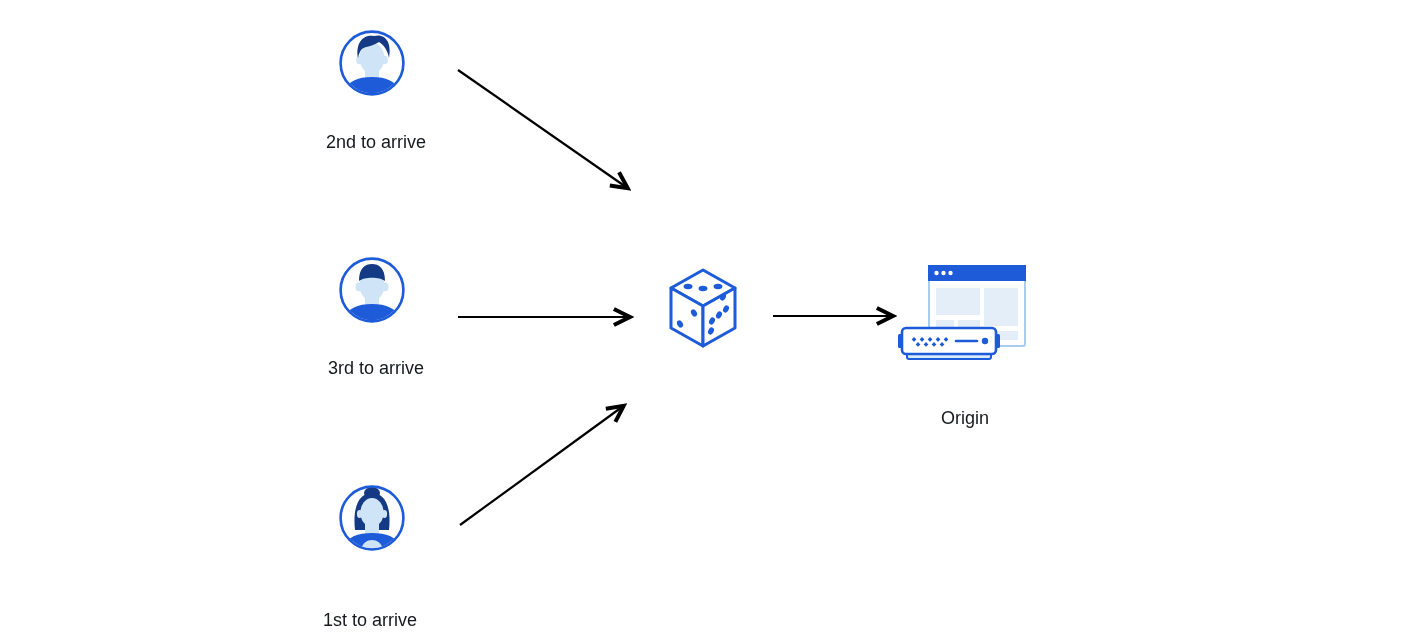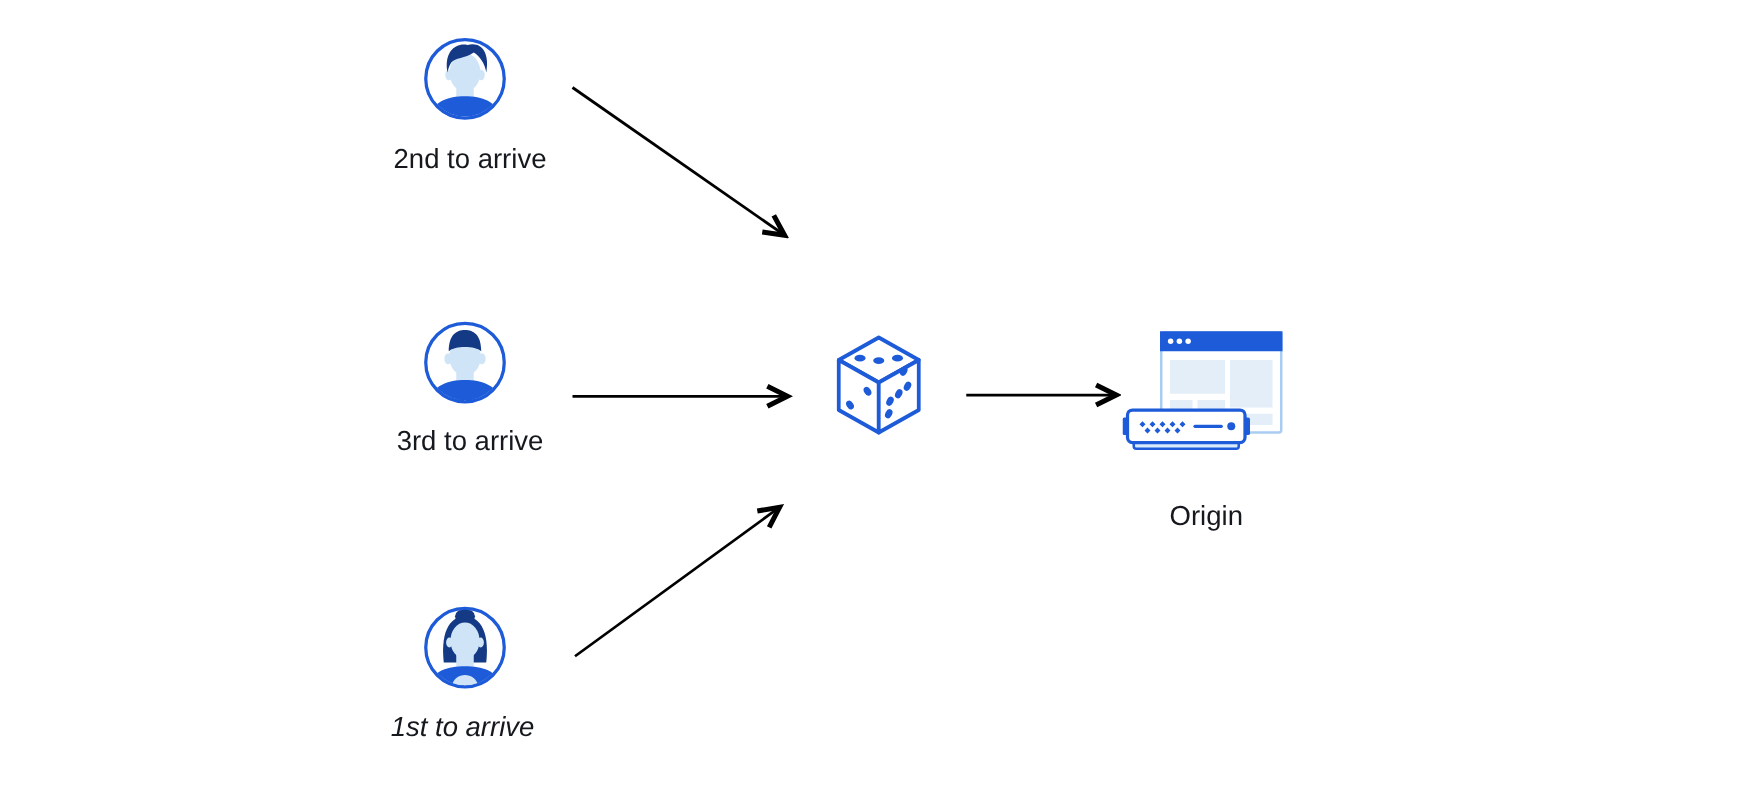--- a/index.html
+++ b/index.html
@@ -11,21 +11,21 @@
     --base-fill:#d9eafa;
     --arrow:#000000;
     --text:#15181d;
     --bg:#ffffff;
   }
   html,body{margin:0;padding:0;}
   body{background:var(--bg);font-family:"Liberation Sans", sans-serif;}
   .canvas{position:relative;width:1405px;height:633px;background:var(--bg);overflow:hidden;}
   .node{position:absolute;display:flex;flex-direction:column;align-items:center;}
   .node-label{position:absolute;transform:translateX(-50%);white-space:nowrap;
-    font-size:22px;color:var(--text);font-weight:400;}
+    font-size:18px;color:var(--text);font-weight:400;margin-top:18px;}
   .arrows{position:absolute;left:0;top:0;width:1405px;height:633px;pointer-events:none;}
   .icon-wrap{display:block;}
   
   .av-ring{fill:#fff;stroke:var(--primary);stroke-width:2.6;}
   .av-face{fill:var(--face);}
   .av-hair{fill:var(--navy);}
   .av-shirt{fill:var(--primary);}
   
   .dice-face{fill:#fff;stroke:var(--primary);stroke-width:3;stroke-linejoin:round;}
   .dice-pip{fill:var(--primary);}
@@ -111,21 +111,21 @@
         <path class="av-hair" d="M17 46 C14 18 24 9 34 9 C44 9 54 18 51 46 Z"></path>
         <rect class="av-face" x="27" y="36" width="14" height="16"></rect>
         <ellipse class="av-face" cx="21.5" cy="30" rx="2.6" ry="4"></ellipse>
         <ellipse class="av-face" cx="46.5" cy="30" rx="2.6" ry="4"></ellipse>
         <ellipse class="av-face" cx="34" cy="28.5" rx="11.6" ry="14.6"></ellipse>
         <path class="av-shirt" d="M3 68 C7 53 19 49 34 49 C49 49 61 53 65 68 Z"></path>
         <path class="av-face" d="M23 68 C23 52 45 52 45 68 Z"></path>
       </g>
     </svg>
   </div>
-  <div class="node-label" style="left:370px;top:569px;font-style:italic;">1st to arrive</div>
+  <div class="node-label" style="left:370px;top:592px;">1st to arrive</div>
 
   <div class="node" style="left:667px;top:267px;width:72px;">
     <svg class="icon-wrap" width="72" height="82" viewBox="0 0 72 82">
       <polygon class="dice-face" points="36,3 68,21 36,39 4,21"></polygon>
       <polygon class="dice-face" points="4,21 36,39 36,79 4,61"></polygon>
       <polygon class="dice-face" points="36,39 68,21 68,61 36,79"></polygon>
 
       <ellipse class="dice-pip" cx="21" cy="19.5" rx="4.4" ry="2.7"></ellipse>
       <ellipse class="dice-pip" cx="36" cy="21.5" rx="4.4" ry="2.7"></ellipse>
       <ellipse class="dice-pip" cx="51" cy="19.5" rx="4.4" ry="2.7"></ellipse>
@@ -164,15 +164,15 @@
         <rect class="srv-body" x="4" y="66" width="94" height="26" rx="4"></rect>
         <g>
           <path class="srv-ink" d="M16 75 l2.4 2.4 -2.4 2.4 -2.4 -2.4 Z M24 75 l2.4 2.4 -2.4 2.4 -2.4 -2.4 Z M32 75 l2.4 2.4 -2.4 2.4 -2.4 -2.4 Z M40 75 l2.4 2.4 -2.4 2.4 -2.4 -2.4 Z M48 75 l2.4 2.4 -2.4 2.4 -2.4 -2.4 Z
                    M20 80 l2.4 2.4 -2.4 2.4 -2.4 -2.4 Z M28 80 l2.4 2.4 -2.4 2.4 -2.4 -2.4 Z M36 80 l2.4 2.4 -2.4 2.4 -2.4 -2.4 Z M44 80 l2.4 2.4 -2.4 2.4 -2.4 -2.4 Z"></path>
         </g>
         <line class="srv-line" x1="58" y1="79" x2="79" y2="79"></line>
         <circle class="srv-ink" cx="87" cy="79" r="3.2"></circle>
       </g>
     </svg>
   </div>
-  <div class="node-label" style="left:965px;top:400px;">Origin</div>
+  <div class="node-label" style="left:965px;top:390px;">Origin</div>
 
 </div>
 
 </body></html>

